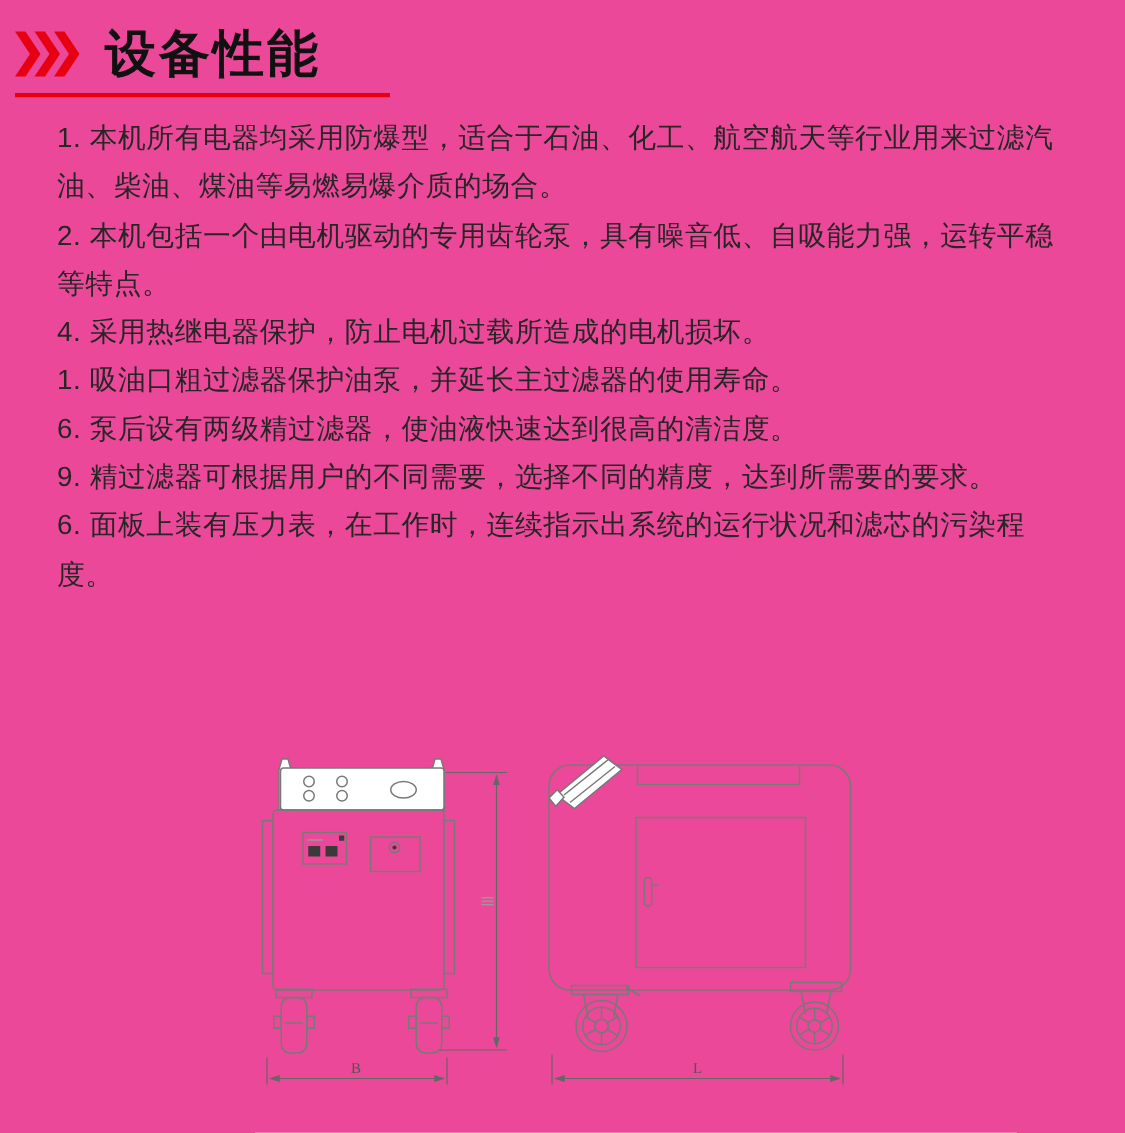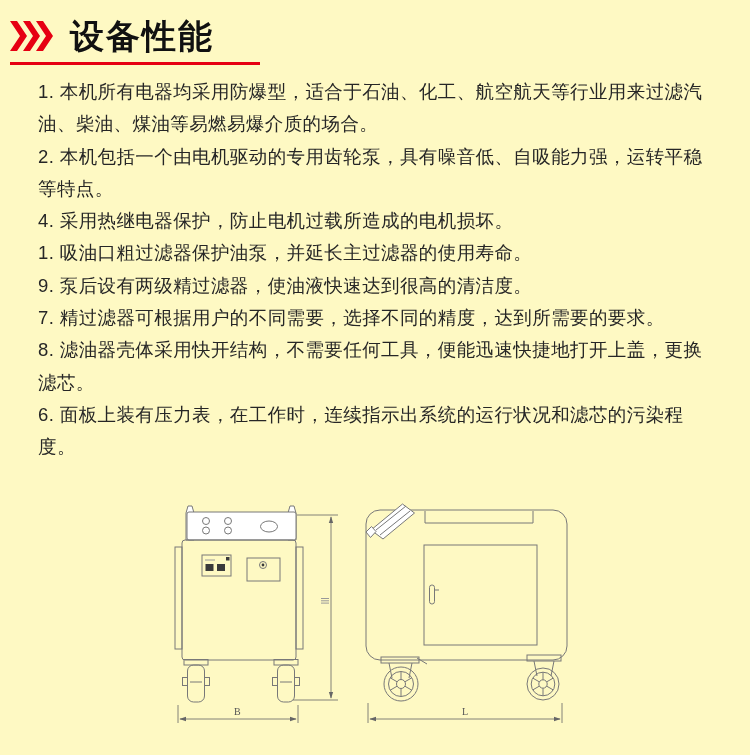--- a/index.html
+++ b/index.html
@@ -1,16 +1,16 @@
 <!DOCTYPE html>
 <html><head>
 <meta charset="utf-8">
 <style>
   html,body{margin:0;padding:0;}
-  .page{position:relative;width:750px;height:755px;background:#fef9c3;overflow:hidden;
+  .page{position:relative;width:750px;height:755px;background:#ec4899;overflow:hidden;
         font-family:"Liberation Sans","DejaVu Sans",sans-serif;}
   
   .hdr{position:absolute;left:10px;top:16px;display:flex;align-items:center;}
   .hdr h1{margin:0 0 0 14px;font-size:34px;font-weight:700;color:#111;letter-spacing:2px;line-height:40px;}
   .hdr-underline{position:absolute;left:10px;top:62px;}
   
   .features{position:absolute;left:38px;top:76px;width:678px;margin:0;padding:0;list-style:none;
             font-size:18.5px;line-height:32.3px;color:#262626;letter-spacing:0.4px;}
   .features li{margin:0;padding:0;}
   
@@ -36,23 +36,22 @@
   </div>
   <svg class="hdr-underline" width="250" height="3">
     <rect x="0" y="0" width="250" height="3" fill="#e60012"></rect>
   </svg>
 
   <ol class="features">
     <li>1. 本机所有电器均采用防爆型，适合于石油、化工、航空航天等行业用来过滤汽油、柴油、煤油等易燃易爆介质的场合。</li>
     <li>2. 本机包括一个由电机驱动的专用齿轮泵，具有噪音低、自吸能力强，运转平稳等特点。</li>
     <li>4. 采用热继电器保护，防止电机过载所造成的电机损坏。</li>
     <li>1. 吸油口粗过滤器保护油泵，并延长主过滤器的使用寿命。</li>
-    <li>9. 泵后设有两级精过滤器，使油液快速达到很高的清洁度。</li>
-    <li>7. 精过滤器可根据用户的不同需要，选择不同的精度，达到所需要的要求。</li>
-    <li>8. 滤油器壳体采用快开结构，不需要任何工具，便能迅速快捷地打开上盖，更换滤芯。</li>
+    <li>6. 泵后设有两级精过滤器，使油液快速达到很高的清洁度。</li>
+    <li>9. 精过滤器可根据用户的不同需要，选择不同的精度，达到所需要的要求。</li>
     <li>6. 面板上装有压力表，在工作时，连续指示出系统的运行状况和滤芯的污染程度。</li>
   </ol>
 
   <svg class="drawing" width="470" height="262" viewBox="150 478 470 262">
     <defs>
       <marker id="ah" viewBox="0 0 10 10" refX="9" refY="5" markerWidth="9" markerHeight="9" orient="auto-start-reverse">
         <path d="M0,1.8 L10,5 L0,8.2 z" fill="#666"></path>
       </marker>
     </defs>
 

